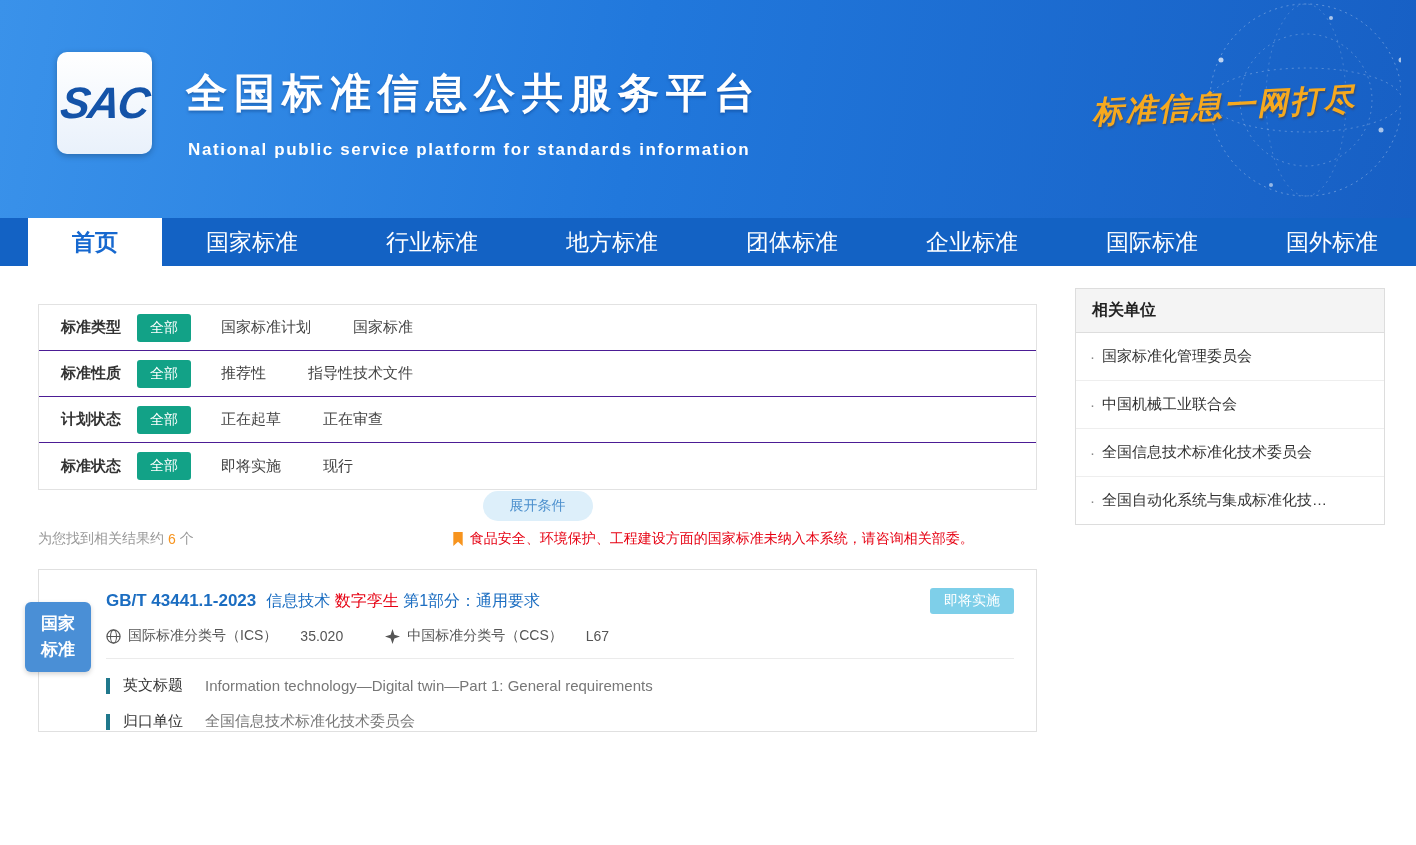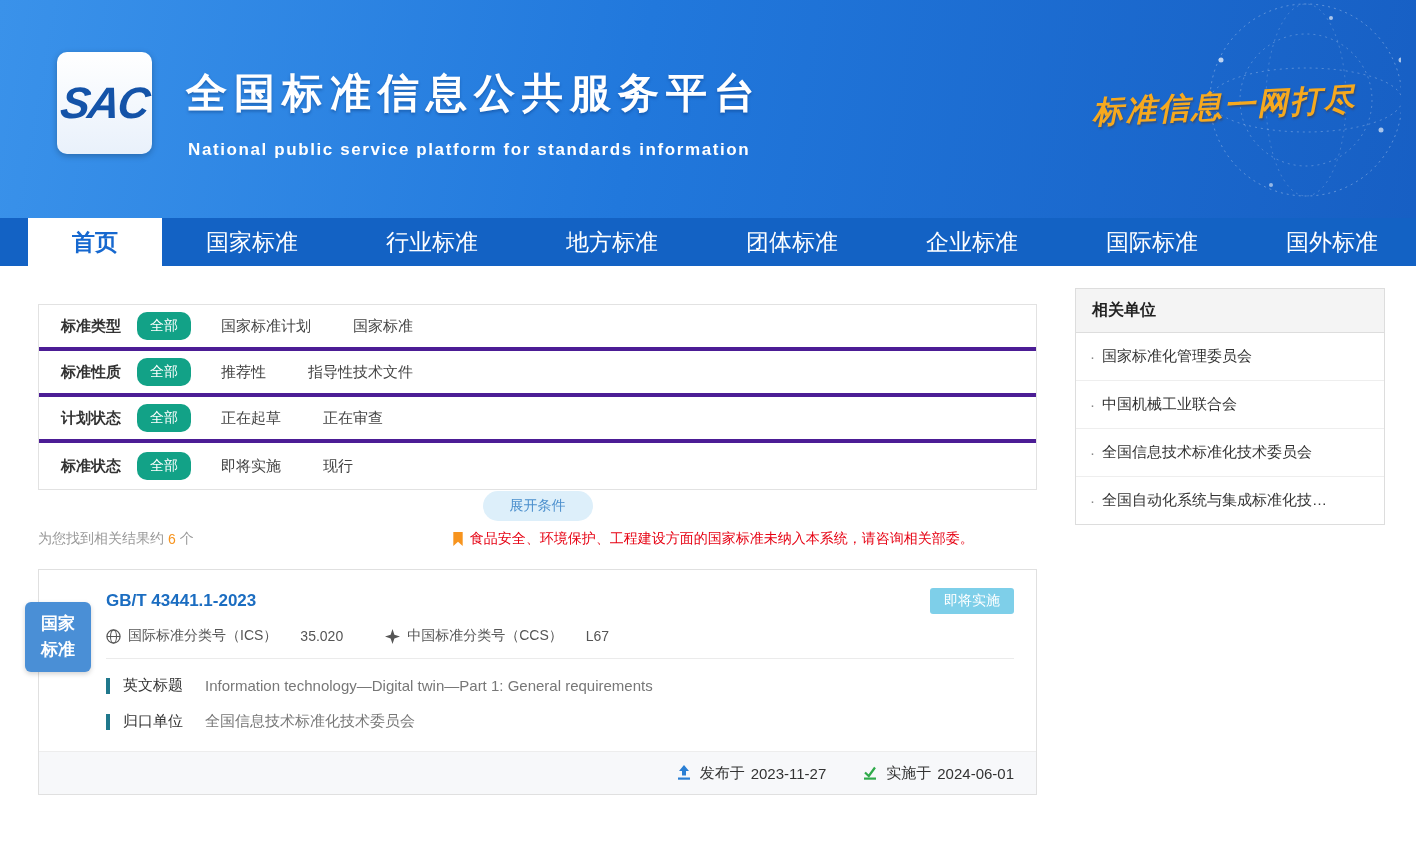--- a/index.html
+++ b/index.html
@@ -70,30 +70,30 @@
     font-family:inherit;
   }
   .search-btn {
     width:45px; height:39px; background:#f7941e; border:none; cursor:pointer;
     display:flex; align-items:center; justify-content:center;
   }
 
   
   .filter-panel { margin-top:16px; border:1px solid #e2e2e2; }
   .filter-row {
-    display:flex; align-items:center; height:46px; border-bottom:4px solid #4c1d95;
+    display:flex; align-items:center; height:46px; border-bottom:1px solid #4c1d95;
   }
   .filter-row:last-child { border-bottom:none; }
   .filter-label {
     width:98px; padding-left:22px; font-weight:bold; font-size:15px;
     color:#333; flex-shrink:0;
   }
   .filter-all {
     background:#12a287; color:#fff; font-size:14px; padding:5px 13px;
-    border-radius:10px; margin-right:30px; cursor:pointer; border:none;
+    border-radius:3px; margin-right:30px; cursor:pointer; border:none;
     font-family:inherit;
   }
   .filter-opt { font-size:15px; color:#444; margin-right:42px; cursor:pointer; }
 
   
   .expand-pill {
     width:max-content; margin:1px auto 0; background:#ddeffa; color:#4b8fcd;
     font-size:14px; padding:6px 27px; border-radius:15px; cursor:pointer;
   }
 
@@ -238,20 +238,25 @@
     </div>
 
     <div class="result-card">
       <div class="type-badge">
         <span>国家</span>
         <span>标准</span>
       </div>
       <div class="card-inner">
         <div class="title-row">
           <span class="std-code">GB/T 43441.1-2023</span>
+          <span class="std-title">
+            <span>信息技术</span>
+            <span class="hl">数字孪生</span>
+            <span>第1部分：通用要求</span>
+          </span>
           <span class="status-badge">即将实施</span>
         </div>
         <div class="class-row">
           <span class="class-item">
             <svg width="15" height="15" viewBox="0 0 16 16">
               <circle cx="8" cy="8" r="7" fill="none" stroke="#555" stroke-width="1.3"></circle>
               <ellipse cx="8" cy="8" rx="3.2" ry="7" fill="none" stroke="#555" stroke-width="1.1"></ellipse>
               <line x1="1" y1="8" x2="15" y2="8" stroke="#555" stroke-width="1.1"></line>
             </svg>
             <span>国际标准分类号（ICS）</span>
@@ -270,38 +275,20 @@
           <span class="field-bar"></span>
           <span class="field-label">英文标题</span>
           <span class="field-value">Information technology—Digital twin—Part 1: General requirements</span>
         </div>
         <div class="field-row">
           <span class="field-bar"></span>
           <span class="field-label">归口单位</span>
           <span class="field-value">全国信息技术标准化技术委员会</span>
         </div>
       </div>
-      <div class="card-footer">
-        <span class="date-group">
-          <svg width="16" height="16" viewBox="0 0 16 16">
-            <path d="M8 0 L13 6 H10 V10.5 H6 V6 H3 Z" fill="#2a7fd4"></path>
-            <rect x="2" y="12.5" width="12" height="2.2" fill="#2a7fd4"></rect>
-          </svg>
-          <span class="lbl">发布于</span>
-          <span>2023-11-27</span>
-        </span>
-        <span class="date-group">
-          <svg width="16" height="16" viewBox="0 0 16 16">
-            <path d="M3 7.5 L6.8 11 L13 2.5" fill="none" stroke="#2faa4a" stroke-width="2.2"></path>
-            <rect x="2" y="12.5" width="12" height="2.2" fill="#2faa4a"></rect>
-          </svg>
-          <span class="lbl">实施于</span>
-          <span>2024-06-01</span>
-        </span>
-      </div>
     </div>
 
   </div>
 
   <div class="side-col">
     <div class="side-header">相关单位</div>
     <div class="side-item">
       <span class="side-bullet">·</span>
       <span>国家标准化管理委员会</span>
     </div>

